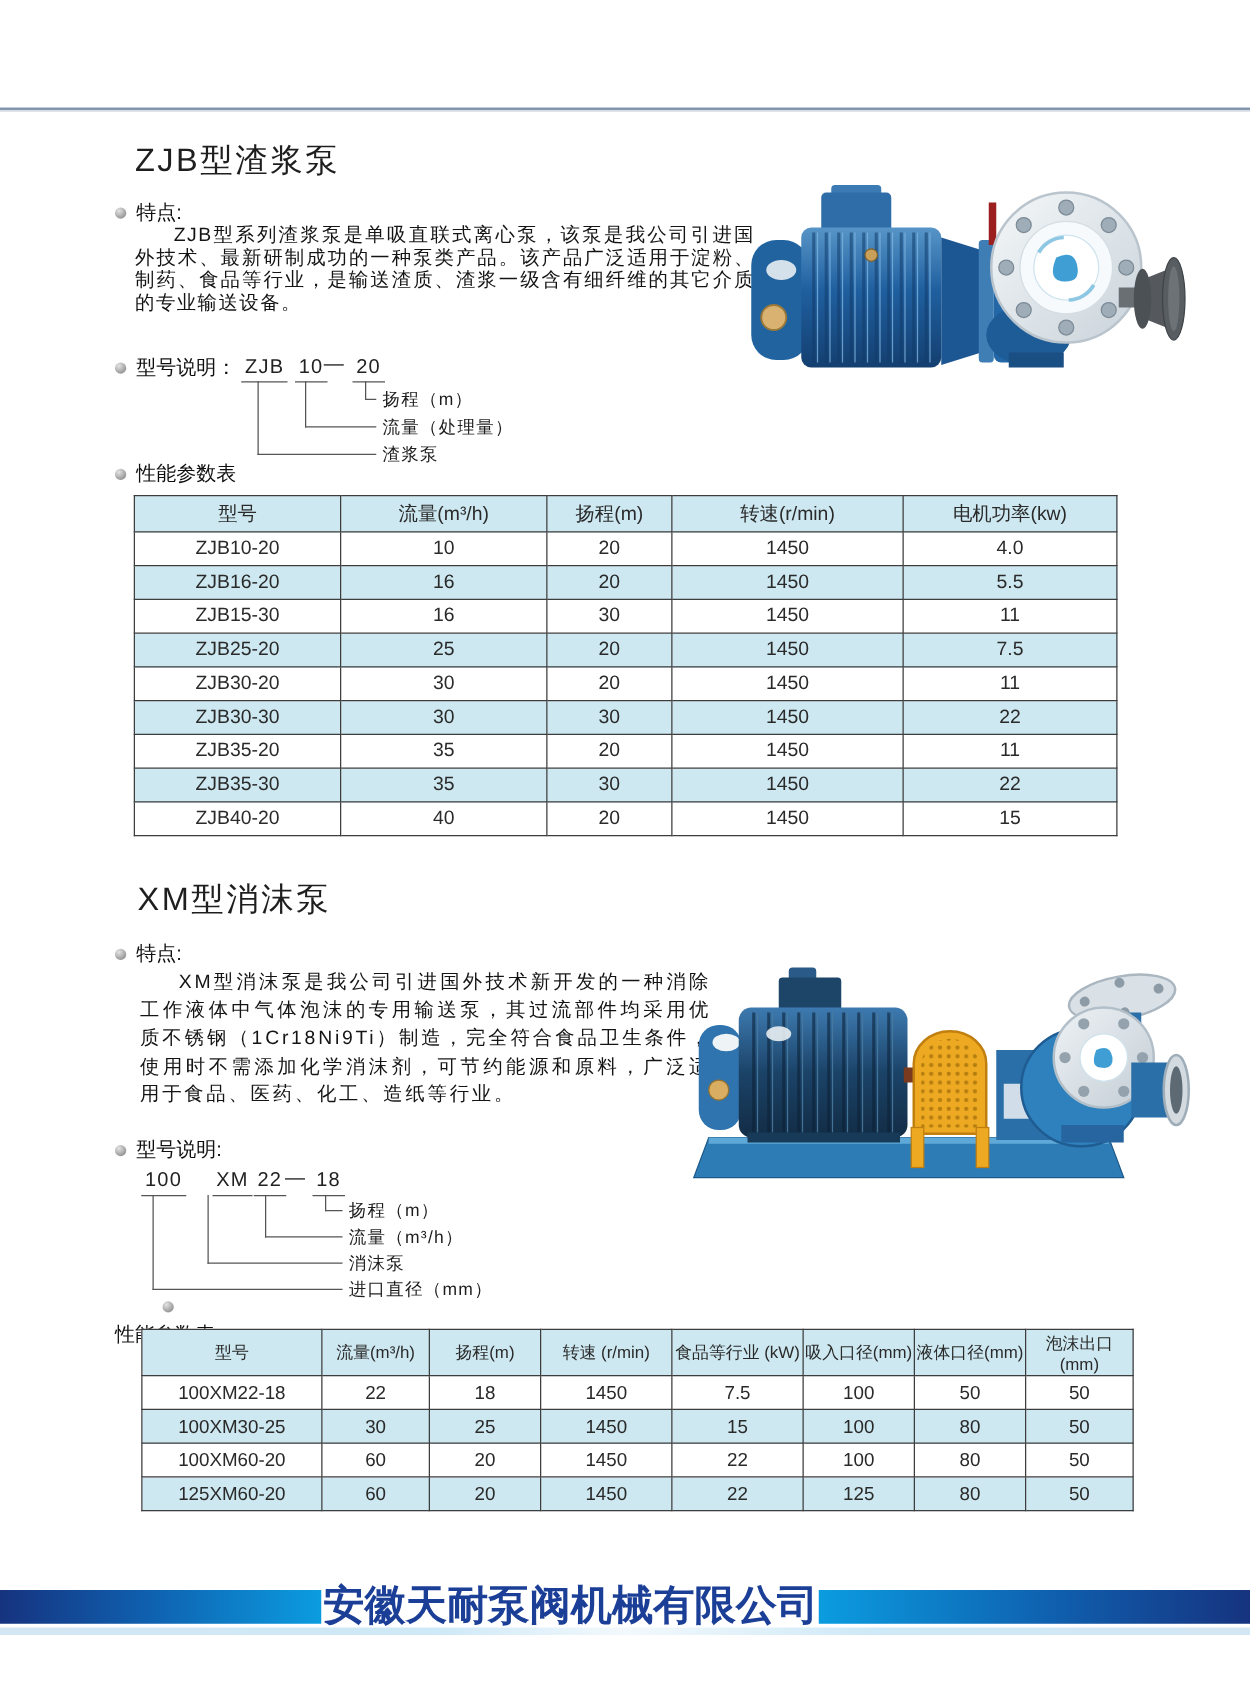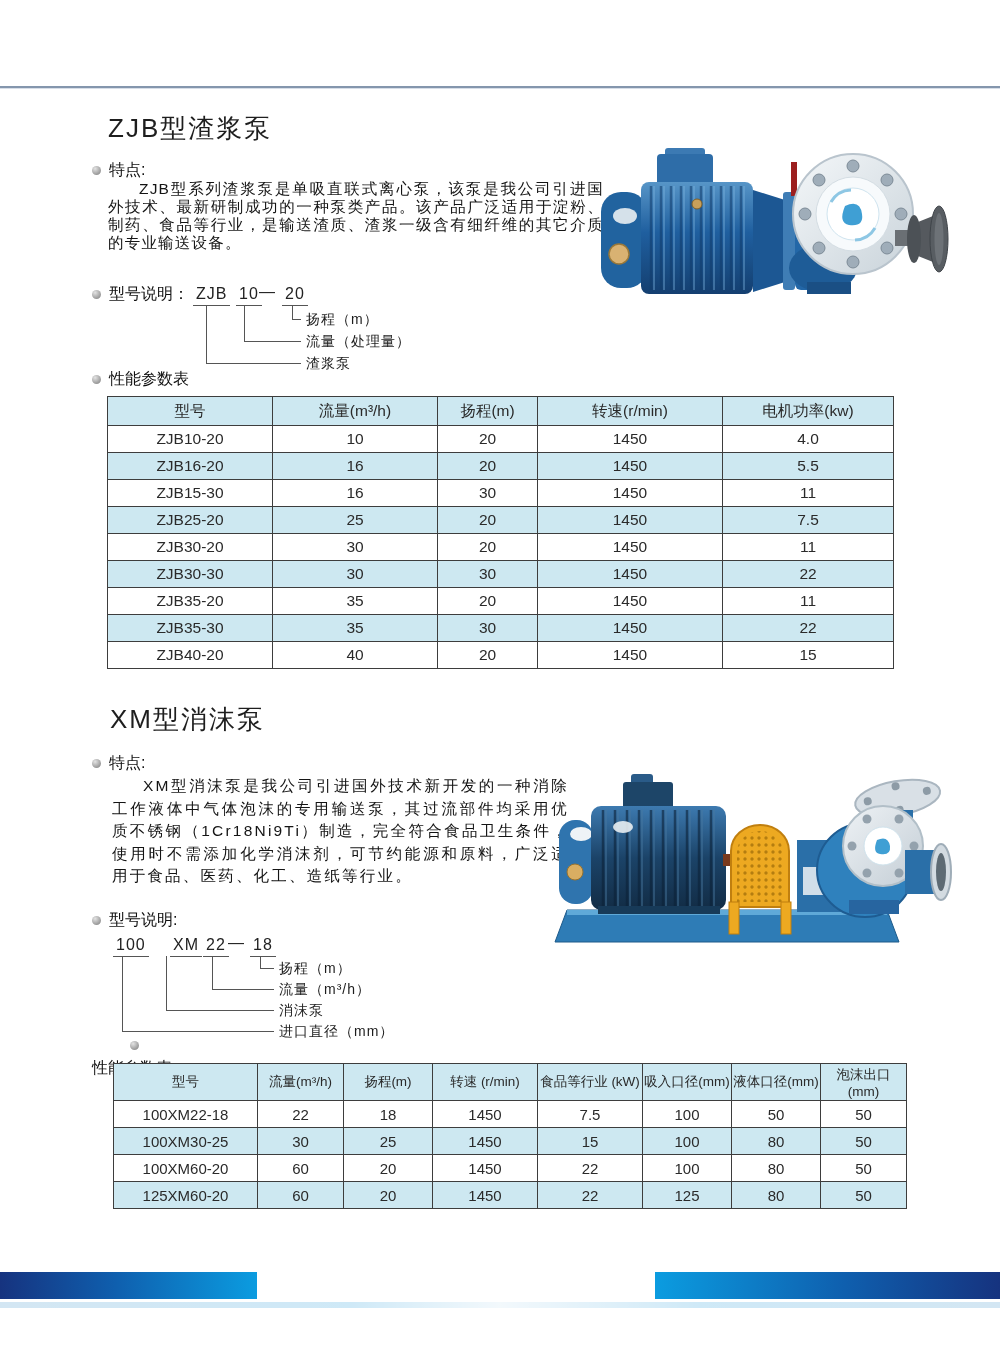--- a/index.html
+++ b/index.html
@@ -433,15 +433,16 @@
           <td>22</td>
           <td>125</td>
           <td>80</td>
           <td>50</td>
         </tr>
       </tbody>
     </table>
 
   <div class="bar" id="bar-left"></div>
   <div class="bar" id="bar-right"></div>
+  <div id="company">安徽天耐泵阀机械有限公司</div>
   <div id="bar-reflect"></div>
 
 </div>
 
 </body></html>

